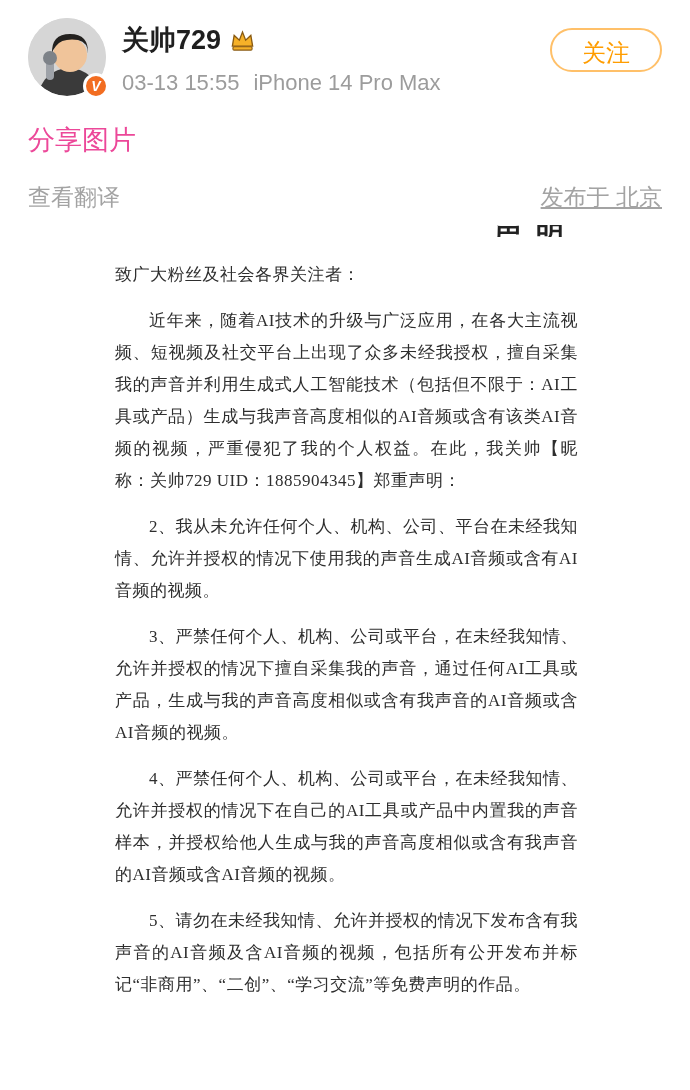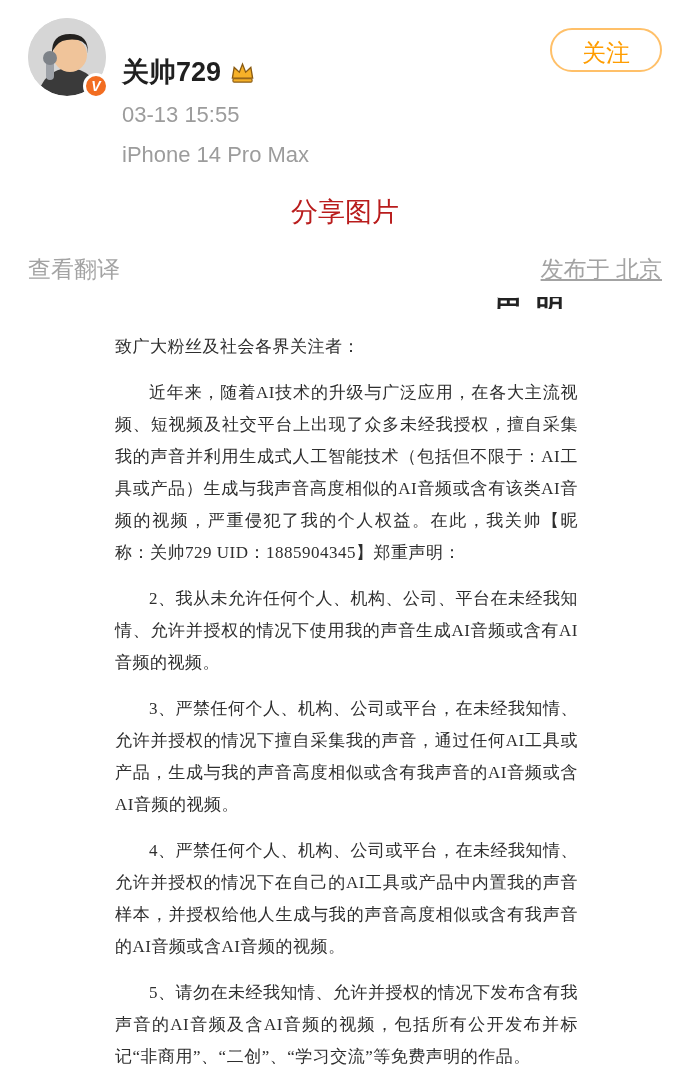--- a/index.html
+++ b/index.html
@@ -11,33 +11,33 @@
   .post-header { display: flex; align-items: flex-start; padding: 18px 28px 0 28px; }
   .avatar-wrap { position: relative; width: 78px; height: 78px; flex: 0 0 78px; cursor: pointer; }
   .avatar-img { width: 78px; height: 78px; border-radius: 50%; display: block; background: #d9d9d9; }
   .v-badge {
     position: absolute; right: -3px; bottom: -3px; width: 26px; height: 26px;
     border-radius: 50%; background: #f26d21; color: #fff; border: 3px solid #fff;
     font-size: 14px; font-weight: bold; font-style: italic;
     display: flex; align-items: center; justify-content: center;
   }
   .user-meta { flex: 1 1 auto; margin-left: 16px; padding-top: 4px; min-width: 0; }
-  .name-row { display: flex; align-items: center; gap: 8px; margin-top: 32px; }
+  .name-row { display: flex; align-items: center; gap: 8px; }
   .username { font-size: 27px; font-weight: 700; color: #1f1f1f; cursor: pointer; }
   .crown { width: 27px; height: 27px; display: inline-flex; }
-  .sub-row { margin-top: 12px; color: #9c9c9c; font-size: 22px; display: flex; gap: 14px; white-space: nowrap; flex-direction: column; }
+  .sub-row { margin-top: 12px; color: #9c9c9c; font-size: 22px; display: flex; gap: 14px; white-space: nowrap; }
   .follow-btn {
     flex: 0 0 auto; width: 112px; height: 44px; margin-top: 10px;
     border: 2px solid #ffc069; border-radius: 26px; background: #fff;
     color: #ff9d00; font-size: 24px; font-family: "Liberation Sans", sans-serif;
     cursor: pointer; line-height: 46px; text-align: center;
   }
 
   
-  .post-text { padding: 0 28px; margin-top: 26px; font-size: 27px; color: #b91c1c; font-weight: 500; text-align: center; }
+  .post-text { padding: 0 28px; margin-top: 26px; font-size: 27px; color: #ec4899; font-weight: 500; }
   .post-subrow { display: flex; justify-content: space-between; align-items: center; padding: 0 28px; margin-top: 24px; font-size: 23px; gap: 33px; }
   .translate { color: #a3a3a3; cursor: pointer; }
   .location { color: #a3a3a3; text-decoration: underline; }
 
   
   .document { margin-top: 12px; font-family: "Liberation Serif", serif; color: #2e2e2e; cursor: pointer; background: #fff; }
   .doc-inner { padding: 0 112px 0 115px; }
   .doc-title-clip { height: 12px; overflow: hidden; text-align: right; }
   .doc-title { font-size: 28px; font-weight: 600; letter-spacing: 14px; display: inline-block; margin-top: -22px; color: #222; }
   .doc-inner p { font-size: 17px; line-height: 32px; letter-spacing: 0.5px; text-align: justify; }

